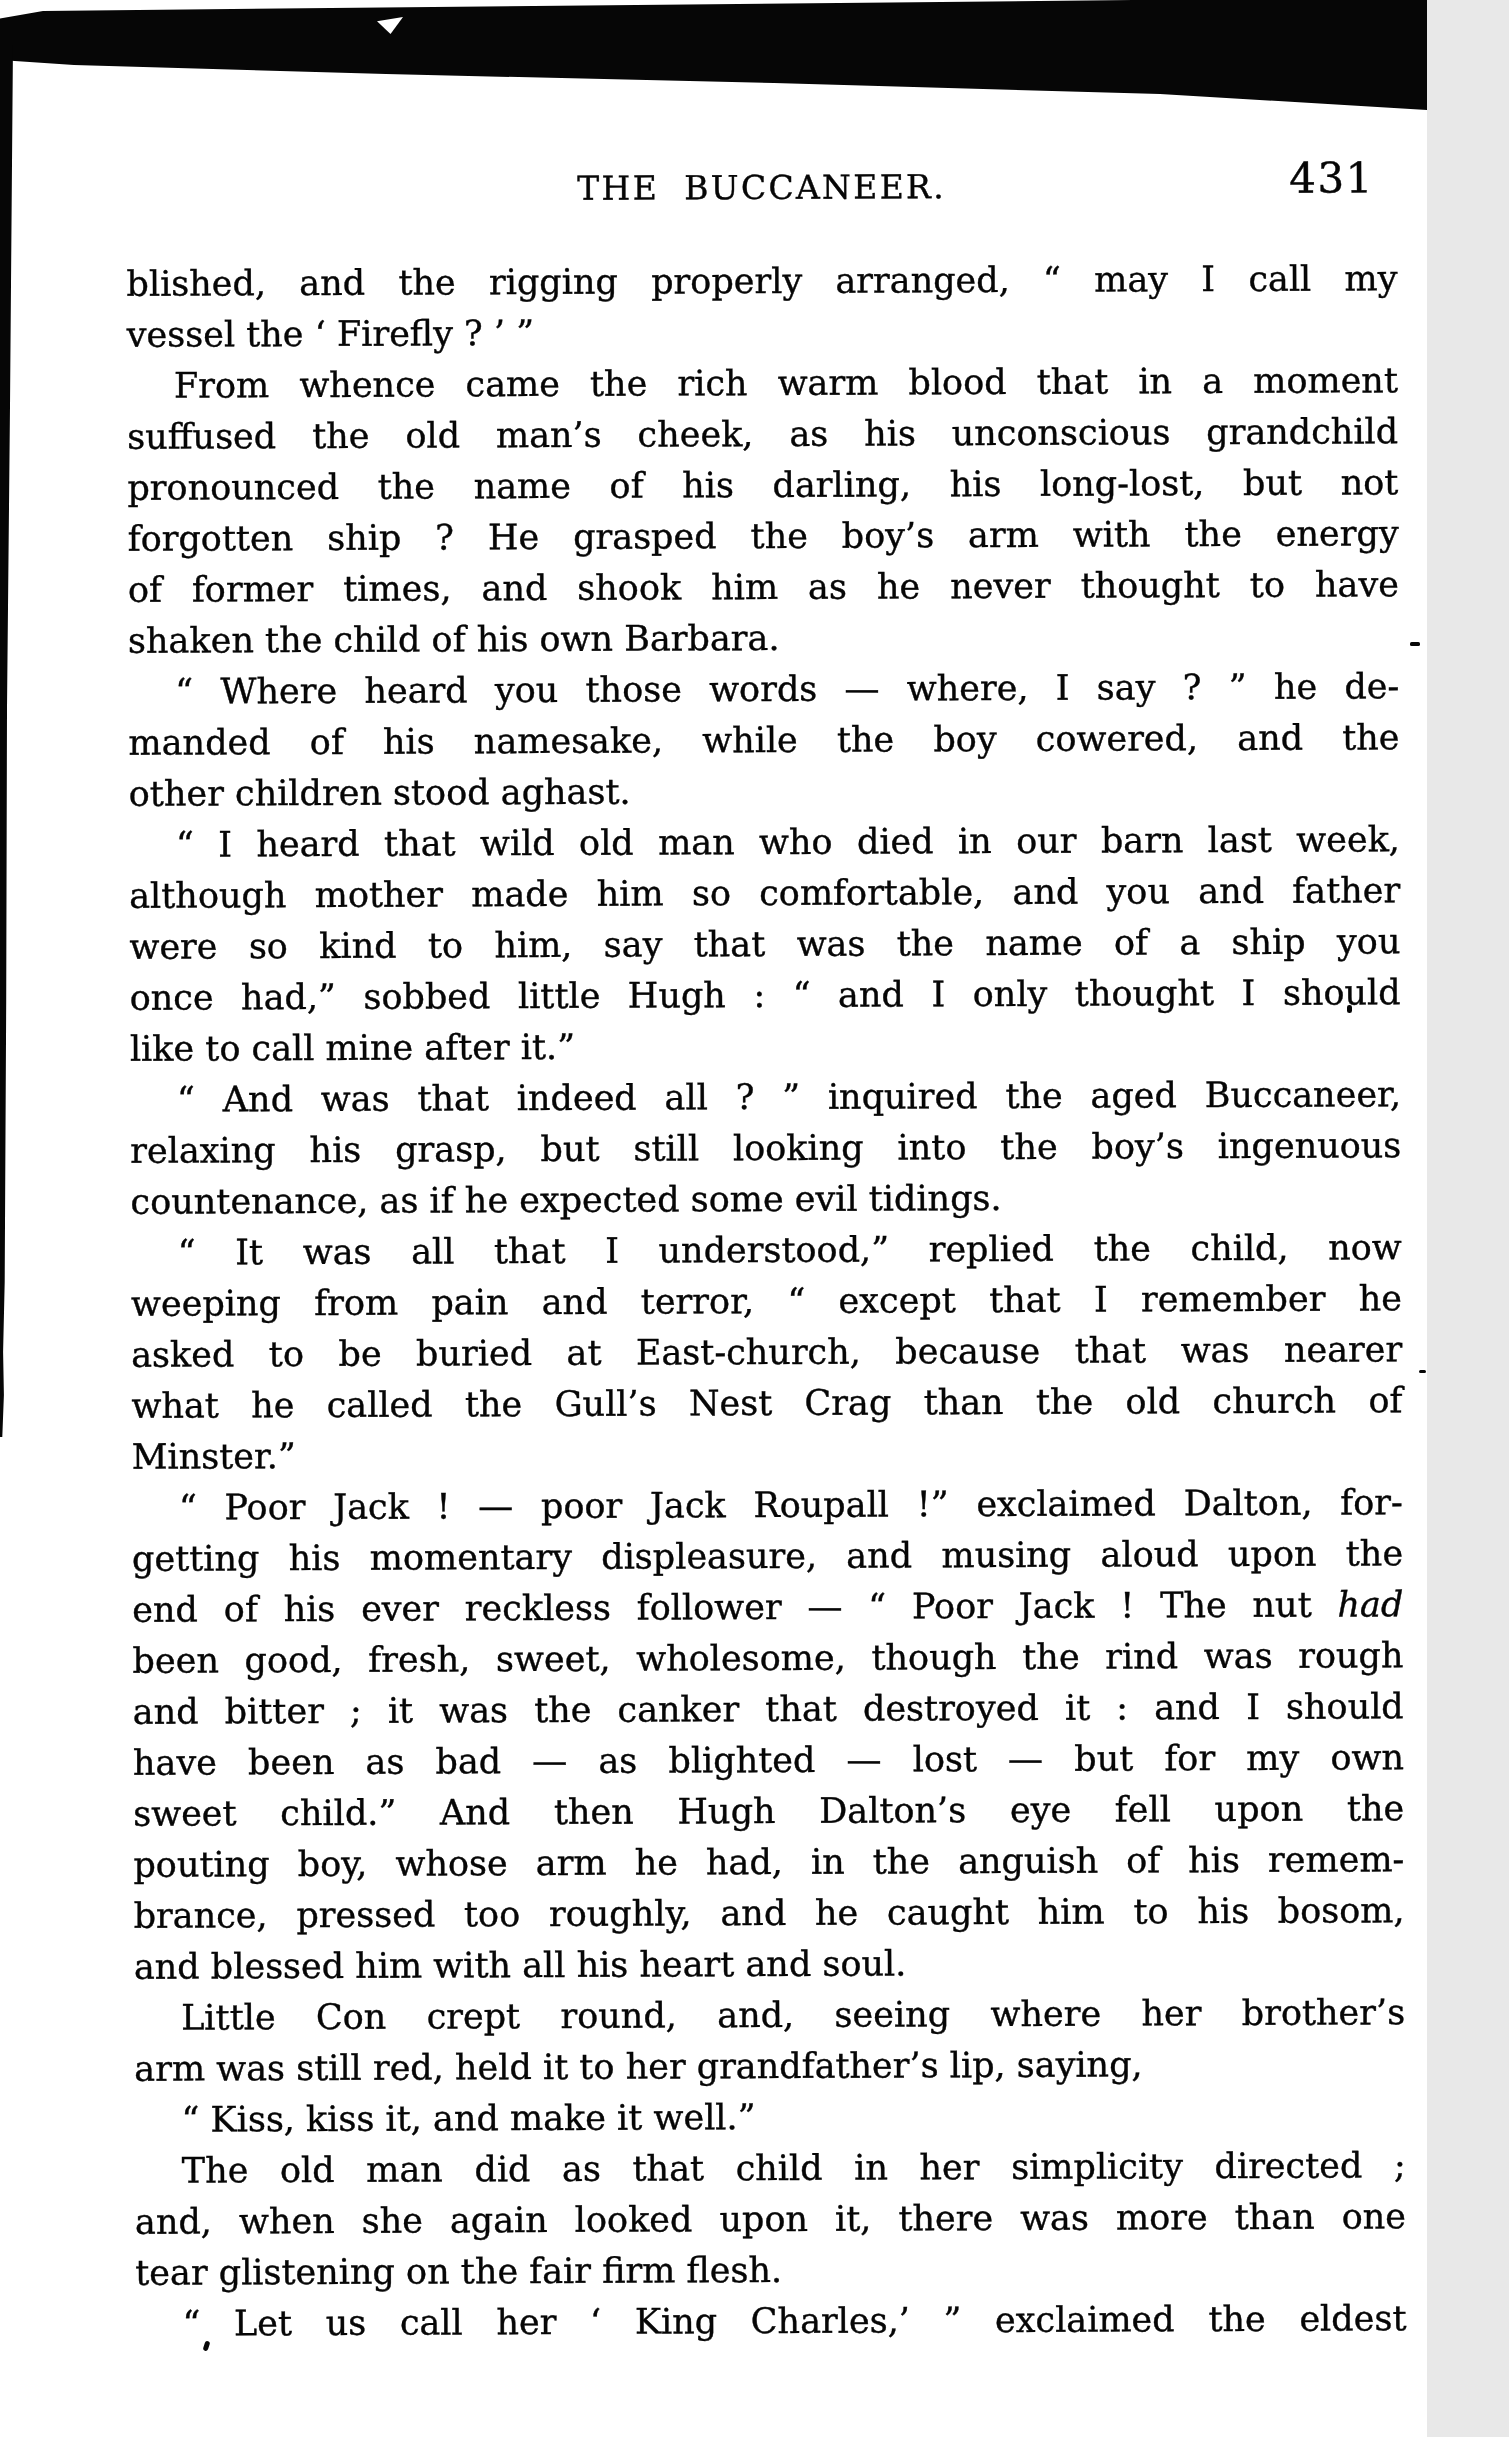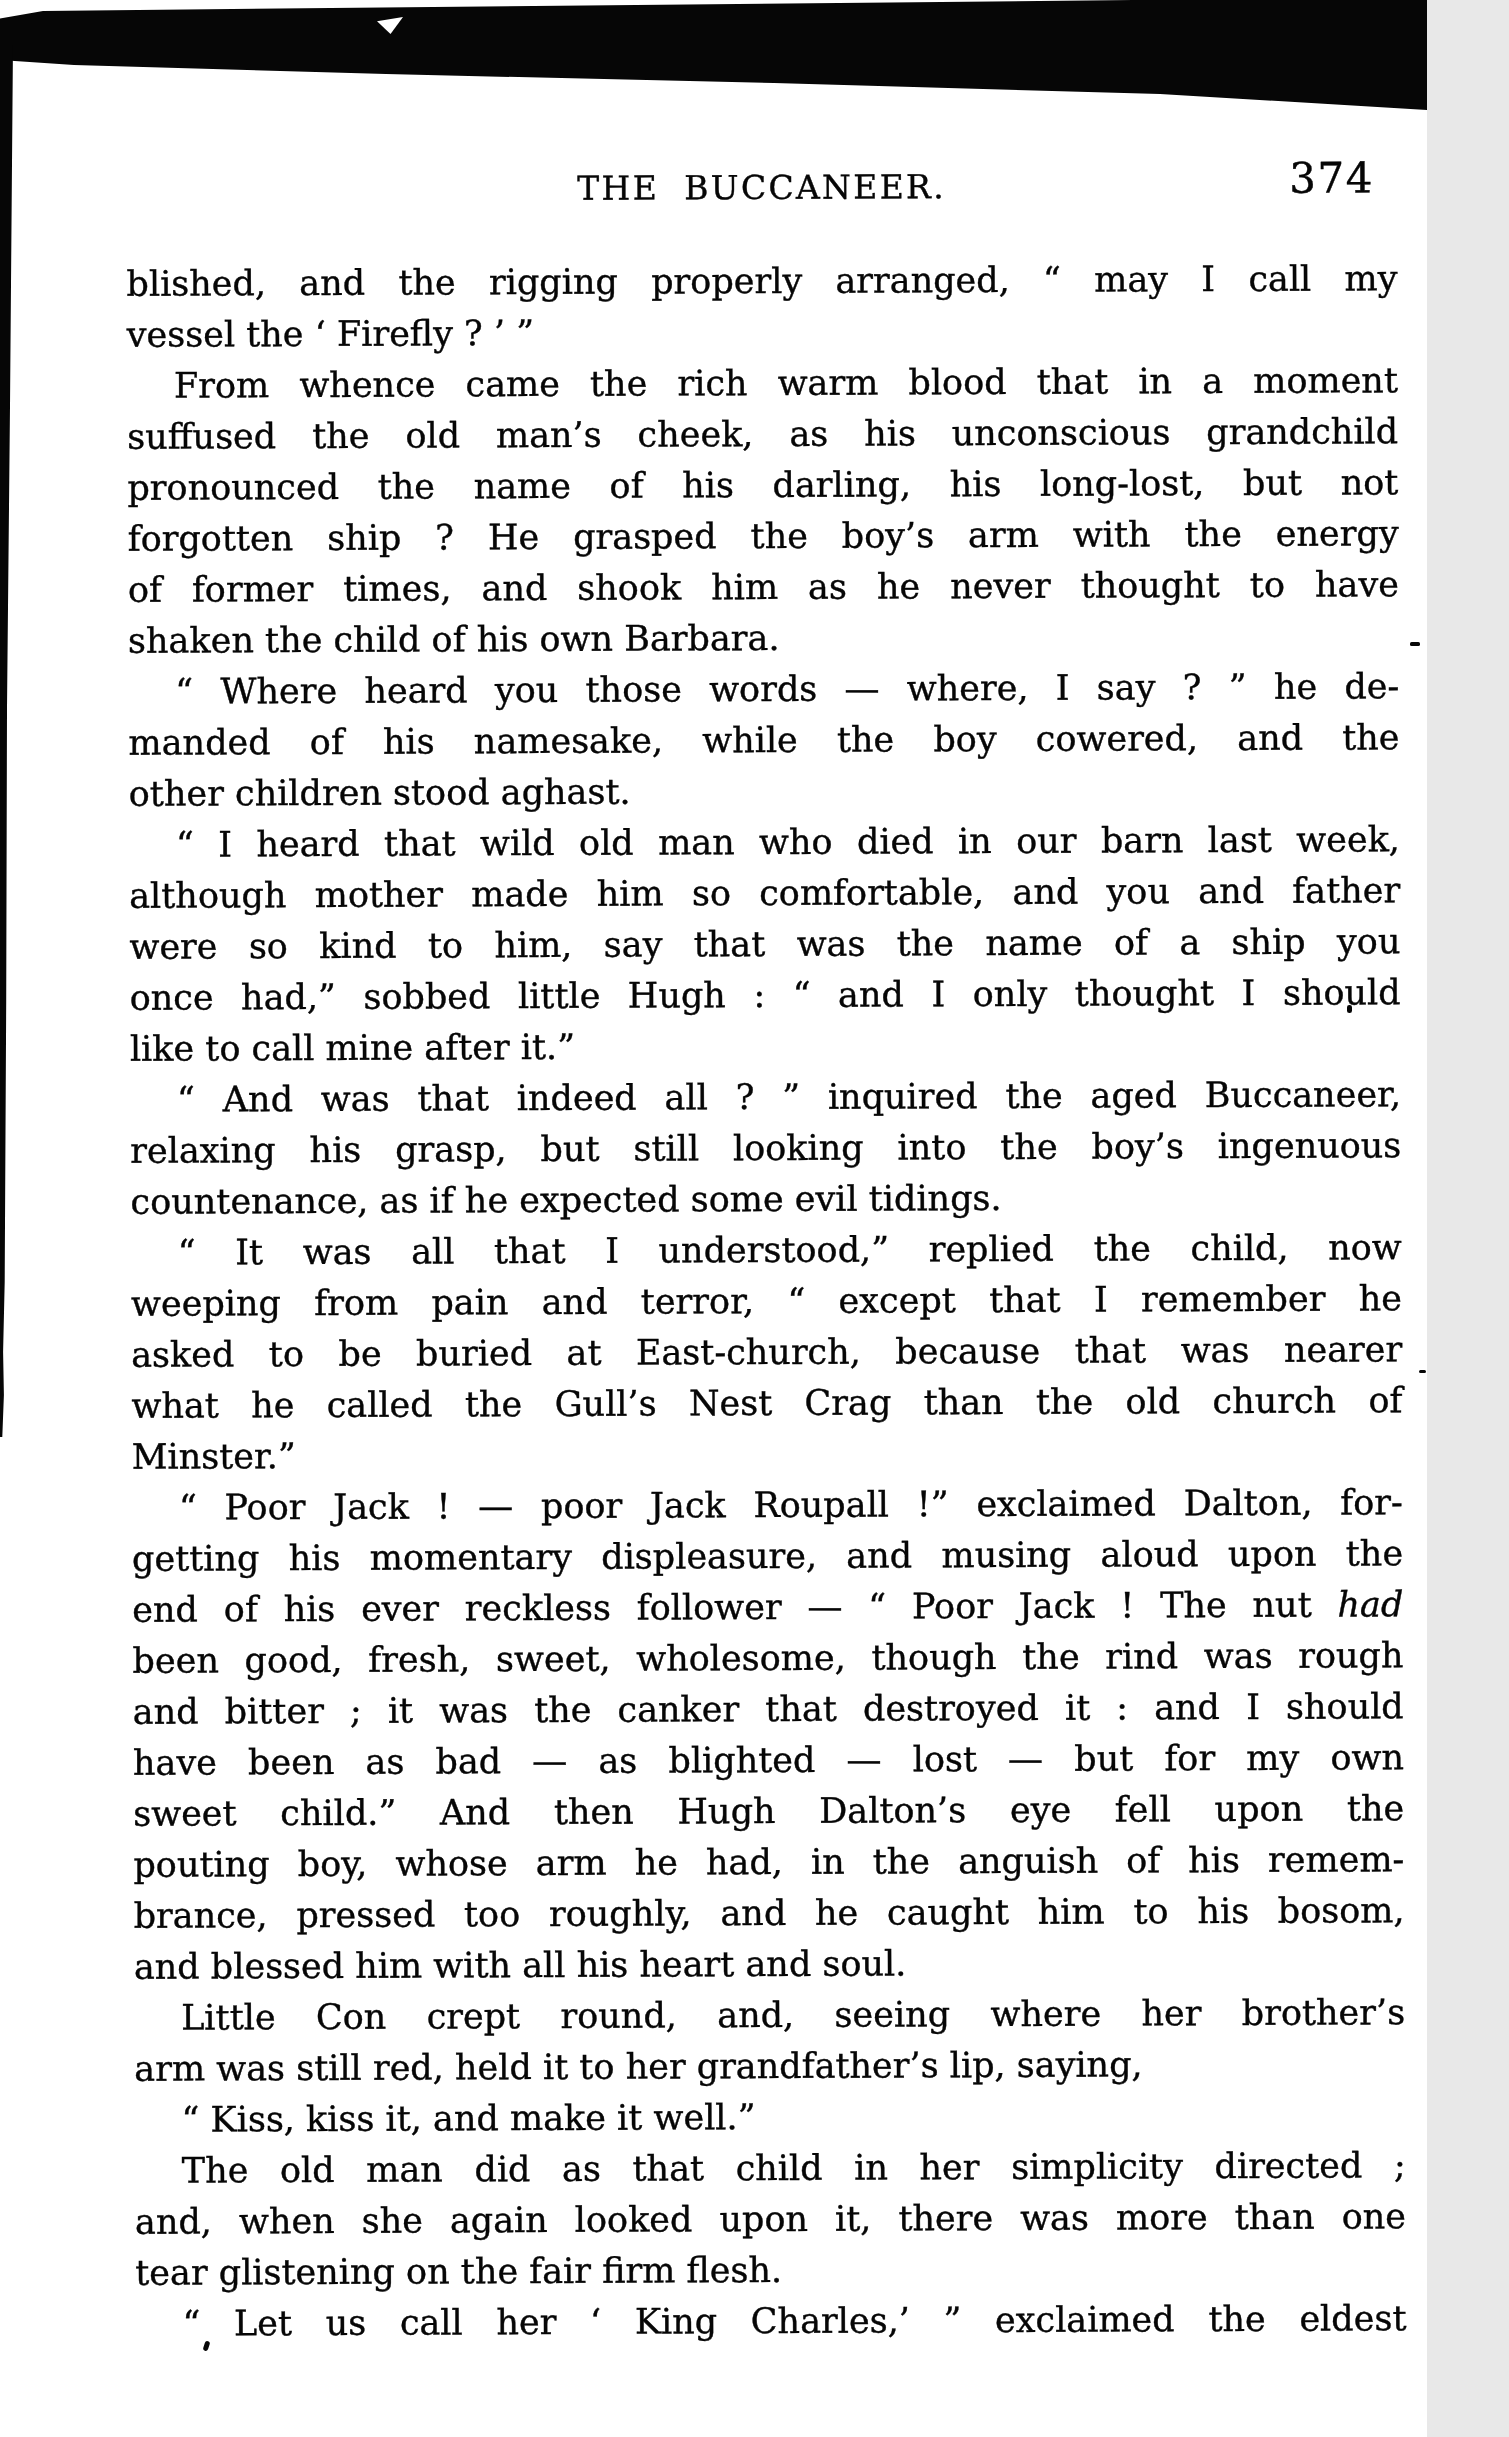--- a/index.html
+++ b/index.html
@@ -69,21 +69,21 @@
   <div class="scan-band-notch"></div>
   <div class="scan-strip"></div>
   <div class="speck speck-1"></div>
   <div class="speck speck-2"></div>
   <div class="speck speck-3"></div>
   <div class="speck speck-4"></div>
 
   <div class="content">
     <div class="running-head">
       <span class="head-title">THE BUCCANEER.</span>
-      <span class="page-num">374</span>
+      <span class="page-num">431</span>
     </div>
     <div class="body-text">
         <div class="line">blished, and the rigging properly arranged, “ may I call my</div>
         <div class="line end">vessel the ‘ Firefly ? ’ ”</div>
         <div class="line indent" style="text-indent: 47px;">From whence came the rich warm blood that in a moment</div>
         <div class="line">suffused the old man’s cheek, as his unconscious grandchild</div>
         <div class="line">pronounced the name of his darling, his long-lost, but not</div>
         <div class="line">forgotten ship ?  He grasped the boy’s arm with the energy</div>
         <div class="line">of former times, and shook him as he never thought to have</div>
         <div class="line end">shaken the child of his own Barbara.</div>

